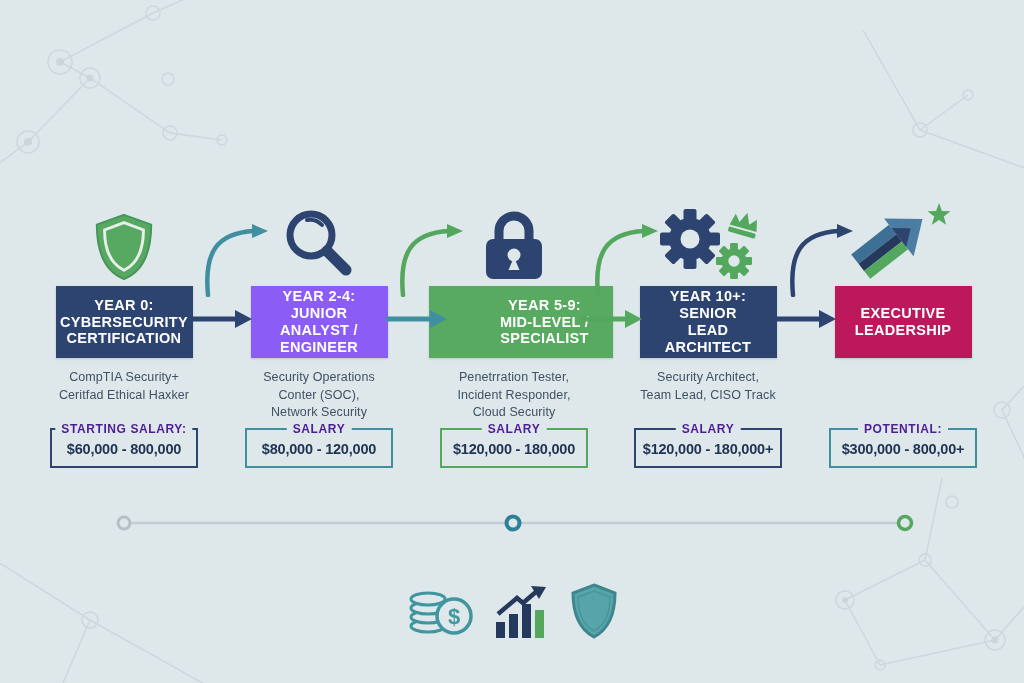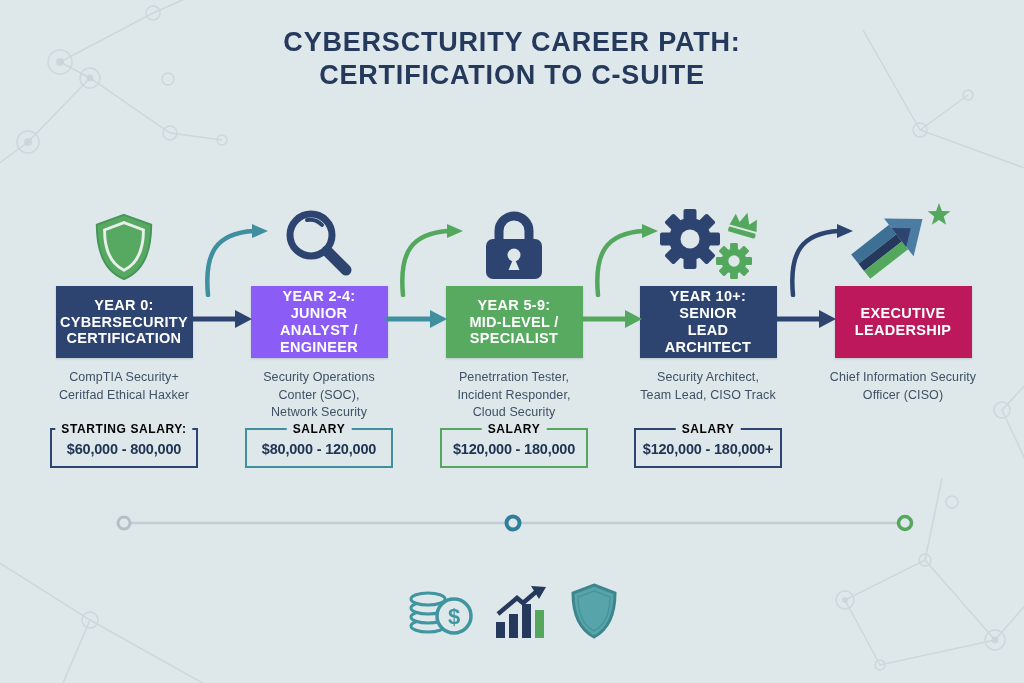--- a/index.html
+++ b/index.html
@@ -17,37 +17,37 @@
   }
   .stage{position:absolute;top:195px;width:170px;text-align:center;}
   .icon-wrap{height:86px;display:flex;align-items:flex-end;justify-content:center;margin-bottom:5px;}
   .stage-box{
     width:137px;height:72px;margin:0 auto;display:flex;align-items:center;justify-content:center;
     color:#fff;font-weight:bold;font-size:14.5px;line-height:1.16;letter-spacing:.3px;
     box-shadow:0 1px 2px rgba(30,50,80,.18);
   }
   .c-navy{background:#2e4470;}
   .c-teal{background:#8b5cf6;}
-  .c-green{background:#57aa60;}
+  .c-green{background:#57aa60;padding-left:47px;}
   .c-steel{background:#be185d;}
   .pre{white-space:pre-line;}
   .stage-desc{
     margin-top:11px;font-size:12.5px;line-height:1.4;color:#3f5164;letter-spacing:.1px;
   }
   .salary-box{
     position:absolute;top:233px;left:50%;transform:translateX(-50%);
     width:148px;height:40px;border:2px solid #2e4470;box-sizing:border-box;
   }
   .b-navy{border-color:#2e4470;}
   .b-teal{border-color:#3f8fa0;}
   .b-green{border-color:#53a85d;}
   .salary-label{
     position:absolute;top:-8px;left:50%;transform:translateX(-50%);
     background:#dee7ea;padding:0 6px;white-space:nowrap;
-    font-size:12px;font-weight:bold;letter-spacing:.6px;color:#000000;
+    font-size:12px;font-weight:bold;letter-spacing:.6px;color:#4c1d95;
   }
   .salary-value{
     position:absolute;left:0;right:0;top:11px;text-align:center;
     font-size:14.5px;font-weight:bold;letter-spacing:-.2px;color:#203454;
   }
   .h-arrow{position:absolute;top:308px;}
   .c-arrow{position:absolute;top:221px;}
   .timeline{position:absolute;top:510px;left:0;}
   .footer-icons{
     position:absolute;top:583px;left:0;width:100%;
@@ -92,24 +92,20 @@
     </g>
     <g fill="#c6d3da" opacity="0.75">
       <circle cx="60" cy="62" r="4"></circle>
       <circle cx="90" cy="78" r="3.5"></circle>
       <circle cx="28" cy="142" r="4"></circle>
       <circle cx="995" cy="640" r="3.5"></circle>
       <circle cx="845" cy="600" r="3"></circle>
     </g>
   </svg>
 
-  <div class="title">
-    <div>CYBERSCTURITY CAREER PATH:</div>
-    <div>CERTIFICATION TO C-SUITE</div>
-  </div>
 
   <div class="stage" style="left:39px">
     <div class="icon-wrap">
       <svg width="70" height="70" viewBox="0 0 72 72">
         <path d="M36 4 L64 14 C64 42 56 62 36 70 C16 62 8 42 8 14 Z" fill="#57a861" stroke="#46955a" stroke-width="2"></path>
         <path d="M36 12 L56 19.5 C56 40 50 54 36 61 C22 54 16 40 16 19.5 Z" fill="none" stroke="#e6efe9" stroke-width="3"></path>
       </svg>
     </div>
     <div class="stage-box c-navy">
       <div class="pre">YEAR 0:
@@ -219,22 +215,24 @@
           <polygon points="48,-24 78,0 48,24" fill="#4a7da1"></polygon>
           <polygon points="48,-12 63,0 48,12" fill="#2e4470"></polygon>
         </g>
         <polygon fill="#53a85d" points="88,2 90.9,9.9 99.4,10.3 92.8,15.5 95.1,23.7 88,19 80.9,23.7 83.2,15.5 76.6,10.3 85.1,9.9"></polygon>
       </svg>
     </div>
     <div class="stage-box c-steel">
       <div class="pre">EXECUTIVE
 LEADERSHIP</div>
     </div>
-    <div class="stage-desc pre">Chief Information Security
-Officer (CISO)</div>
+    <div class="salary-box b-teal">
+      <span class="salary-label">POTENTIAL:</span>
+      <div class="salary-value">$300,000 - 800,00+</div>
+    </div>
   </div>
 
   <svg class="h-arrow" style="left:191px" width="62" height="22" viewBox="0 0 62 22">
     <line x1="0" y1="11" x2="46" y2="11" stroke="#2e4470" stroke-width="5"></line>
     <polygon points="44,2 61,11 44,20" fill="#2e4470"></polygon>
   </svg>
   <svg class="h-arrow" style="left:386px" width="62" height="22" viewBox="0 0 62 22">
     <line x1="0" y1="11" x2="46" y2="11" stroke="#3f8fa0" stroke-width="5"></line>
     <polygon points="44,2 61,11 44,20" fill="#3f8fa0"></polygon>
   </svg>

